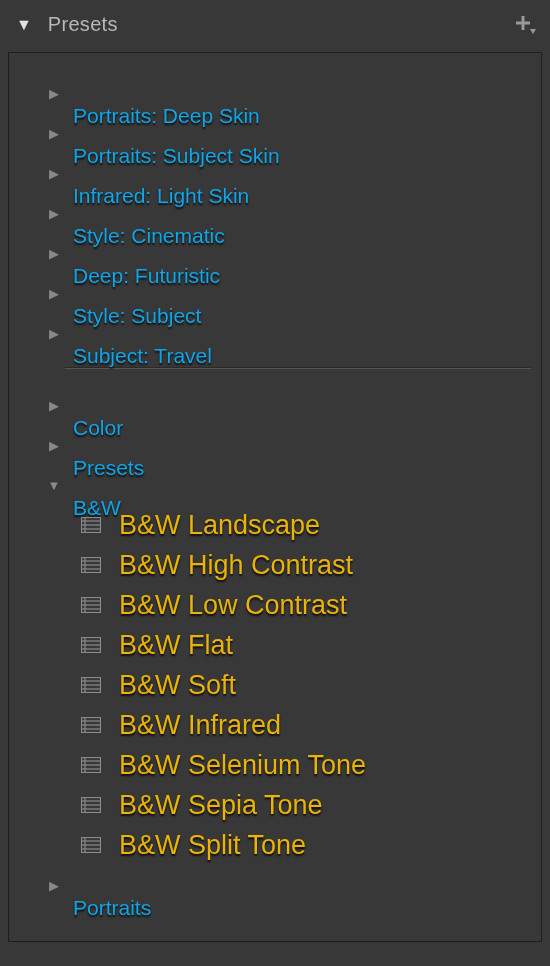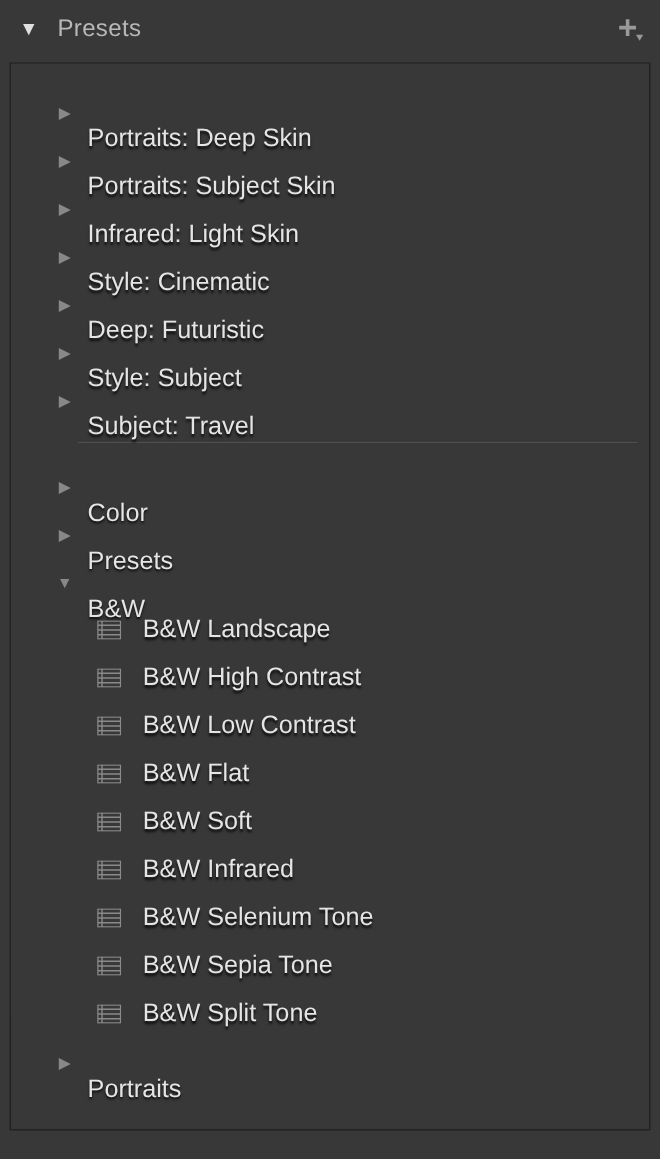--- a/index.html
+++ b/index.html
@@ -59,21 +59,21 @@
     font-size:13px;
     margin-left:24px;
     margin-right:8px;
     flex-shrink:0;
   }
   .row .tri.open{
     color:#888;
   }
   .row .label{
     font-size:21px;
-    color:#e5e5e5;
+    color:#0ea5e9;
     text-shadow:0 2px 2px rgba(0,0,0,0.8);
     white-space:nowrap;
     margin-top:46px;
   }
   .divider{
     height:1px;
     background:#555;
     margin:14px 0 16px 46px;
     border-top:1px solid #2a2a2a;
   }
@@ -83,22 +83,22 @@
     height:40px;
     cursor:pointer;
   }
   .preset-row .icon{
     width:20px;height:16px;
     margin-left:62px;
     margin-right:18px;
     flex-shrink:0;
   }
   .preset-row .label{
-    font-size:21px;
-    color:#e5e5e5;
+    font-size:27px;
+    color:#eab308;
     text-shadow:0 2px 2px rgba(0,0,0,0.8);
     white-space:nowrap;
   }
   .preset-icon{
     stroke:#8a8a8a;
     fill:none;
     stroke-width:1.2;
   }
 </style>
 </head>

